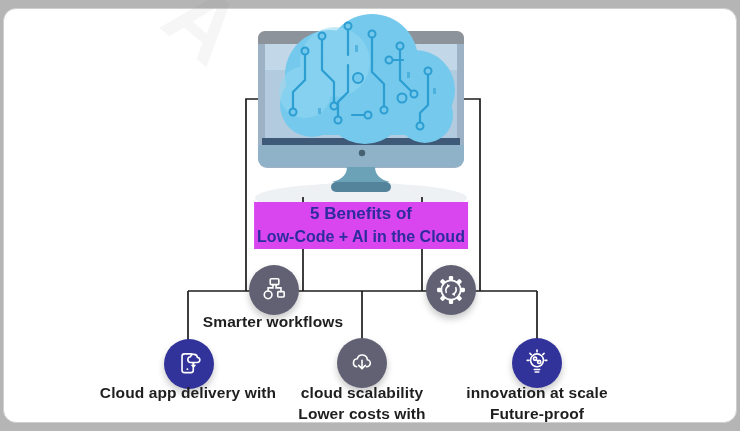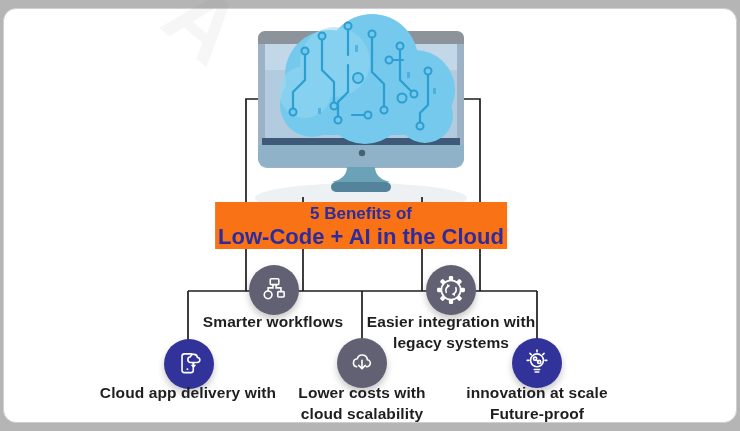--- a/index.html
+++ b/index.html
@@ -19,22 +19,22 @@
     font-size:92px;font-weight:700;color:#6a6a6a;opacity:.05;
     transform:rotate(40deg);letter-spacing:34px;line-height:96px;
     pointer-events:none;
   }
   .title{
     position:absolute;left:361px;top:202px;transform:translateX(-50%);
     text-align:center;color:#2c2c9d;font-weight:700;white-space:nowrap;
   }
   .title .t1,.title .t2{display:block;}
   .title .t1{font-size:17px;line-height:23px;}
-  .title .t2{font-size:22px;line-height:24px;}
-  .title span{background:#f97316;padding:0 3px;}
+  .title .t2{font-size:16px;line-height:24px;}
+  .title span{background:#d946ef;padding:0 3px;}
   .benefit-icon{
     position:absolute;width:50px;height:50px;border-radius:50%;
     transform:translate(-50%,-50%);
     display:flex;align-items:center;justify-content:center;
     box-shadow:0 4px 7px rgba(0,0,0,.22);
   }
   .benefit-label{
     position:absolute;transform:translateX(-50%);text-align:center;
     font-size:15.5px;font-weight:700;color:#1e1e1e;line-height:20.5px;
     letter-spacing:.1px;white-space:nowrap;
@@ -169,24 +169,20 @@
           <circle r="9" fill="#616173" stroke="#fff" stroke-width="1.6"></circle>
           <g stroke="#fff" stroke-width="1.5" fill="none" stroke-linecap="round">
             <path d="M-4.5,2.2 A5,5 0 0 1 -2,-3.8"></path>
             <path d="M4.5,-2.2 A5,5 0 0 1 2,3.8"></path>
           </g>
           <polygon points="-3.6,-5.6 -0.9,-3.9 -3.9,-2.4" fill="#fff"></polygon>
           <polygon points="3.6,5.6 0.9,3.9 3.9,2.4" fill="#fff"></polygon>
         </g>
       </svg>
     </div>
-    <div class="benefit-label" style="left:451px;top:312px">
-      <span>Easier integration with</span>
-      <span>legacy systems</span>
-    </div>
 
     <div class="benefit-icon" style="left:189px;top:364px;background:#32329b">
       <svg width="30" height="30" viewBox="0 0 28 28" stroke="#fff" stroke-width="1.5" fill="none" stroke-linecap="round">
         <rect x="7.5" y="4.5" width="10.5" height="17.5" rx="2.2"></rect>
         <circle cx="12.5" cy="18.8" r="0.9" fill="#fff" stroke="none"></circle>
         <path d="M15,12.6 a2.7,2.7 0 0 1 .3,-5.3 a3.4,3.4 0 0 1 6.6,.6 a2.3,2.3 0 0 1 -.3,4.7 z" fill="#32329b"></path>
         <path d="M18.2,13 V16.4"></path>
         <path d="M16.8,15.2 L18.2,16.7 L19.6,15.2"></path>
       </svg>
     </div>
@@ -195,22 +191,22 @@
     </div>
 
     <div class="benefit-icon" style="left:362px;top:363px;background:#616173">
       <svg width="30" height="30" viewBox="0 0 28 28" stroke="#fff" stroke-width="1.5" fill="none" stroke-linecap="round">
         <path d="M9,17.5 a3.8,3.8 0 0 1 .6,-7.5 a4.8,4.8 0 0 1 9.4,1 a3.2,3.2 0 0 1 -.9,6.4"></path>
         <path d="M14,11.5 V19"></path>
         <path d="M10.9,16.2 L14,19.3 L17.1,16.2"></path>
       </svg>
     </div>
     <div class="benefit-label" style="left:362px;top:383px">
+      <span>cloud scalability</span>
       <span>Lower costs with</span>
-      <span>cloud scalability</span>
     </div>
 
     <div class="benefit-icon" style="left:537px;top:363px;background:#32329b">
       <svg width="30" height="30" viewBox="0 0 28 28" stroke="#fff" stroke-width="1.5" fill="none" stroke-linecap="round">
         <circle cx="14" cy="11.5" r="6"></circle>
         <path d="M11.5,20 H16.5"></path>
         <path d="M12.3,22.4 H15.7"></path>
         <path d="M14,2 V3.6"></path>
         <path d="M7.4,5 L8.6,6.2"></path>
         <path d="M20.6,5 L19.4,6.2"></path>

